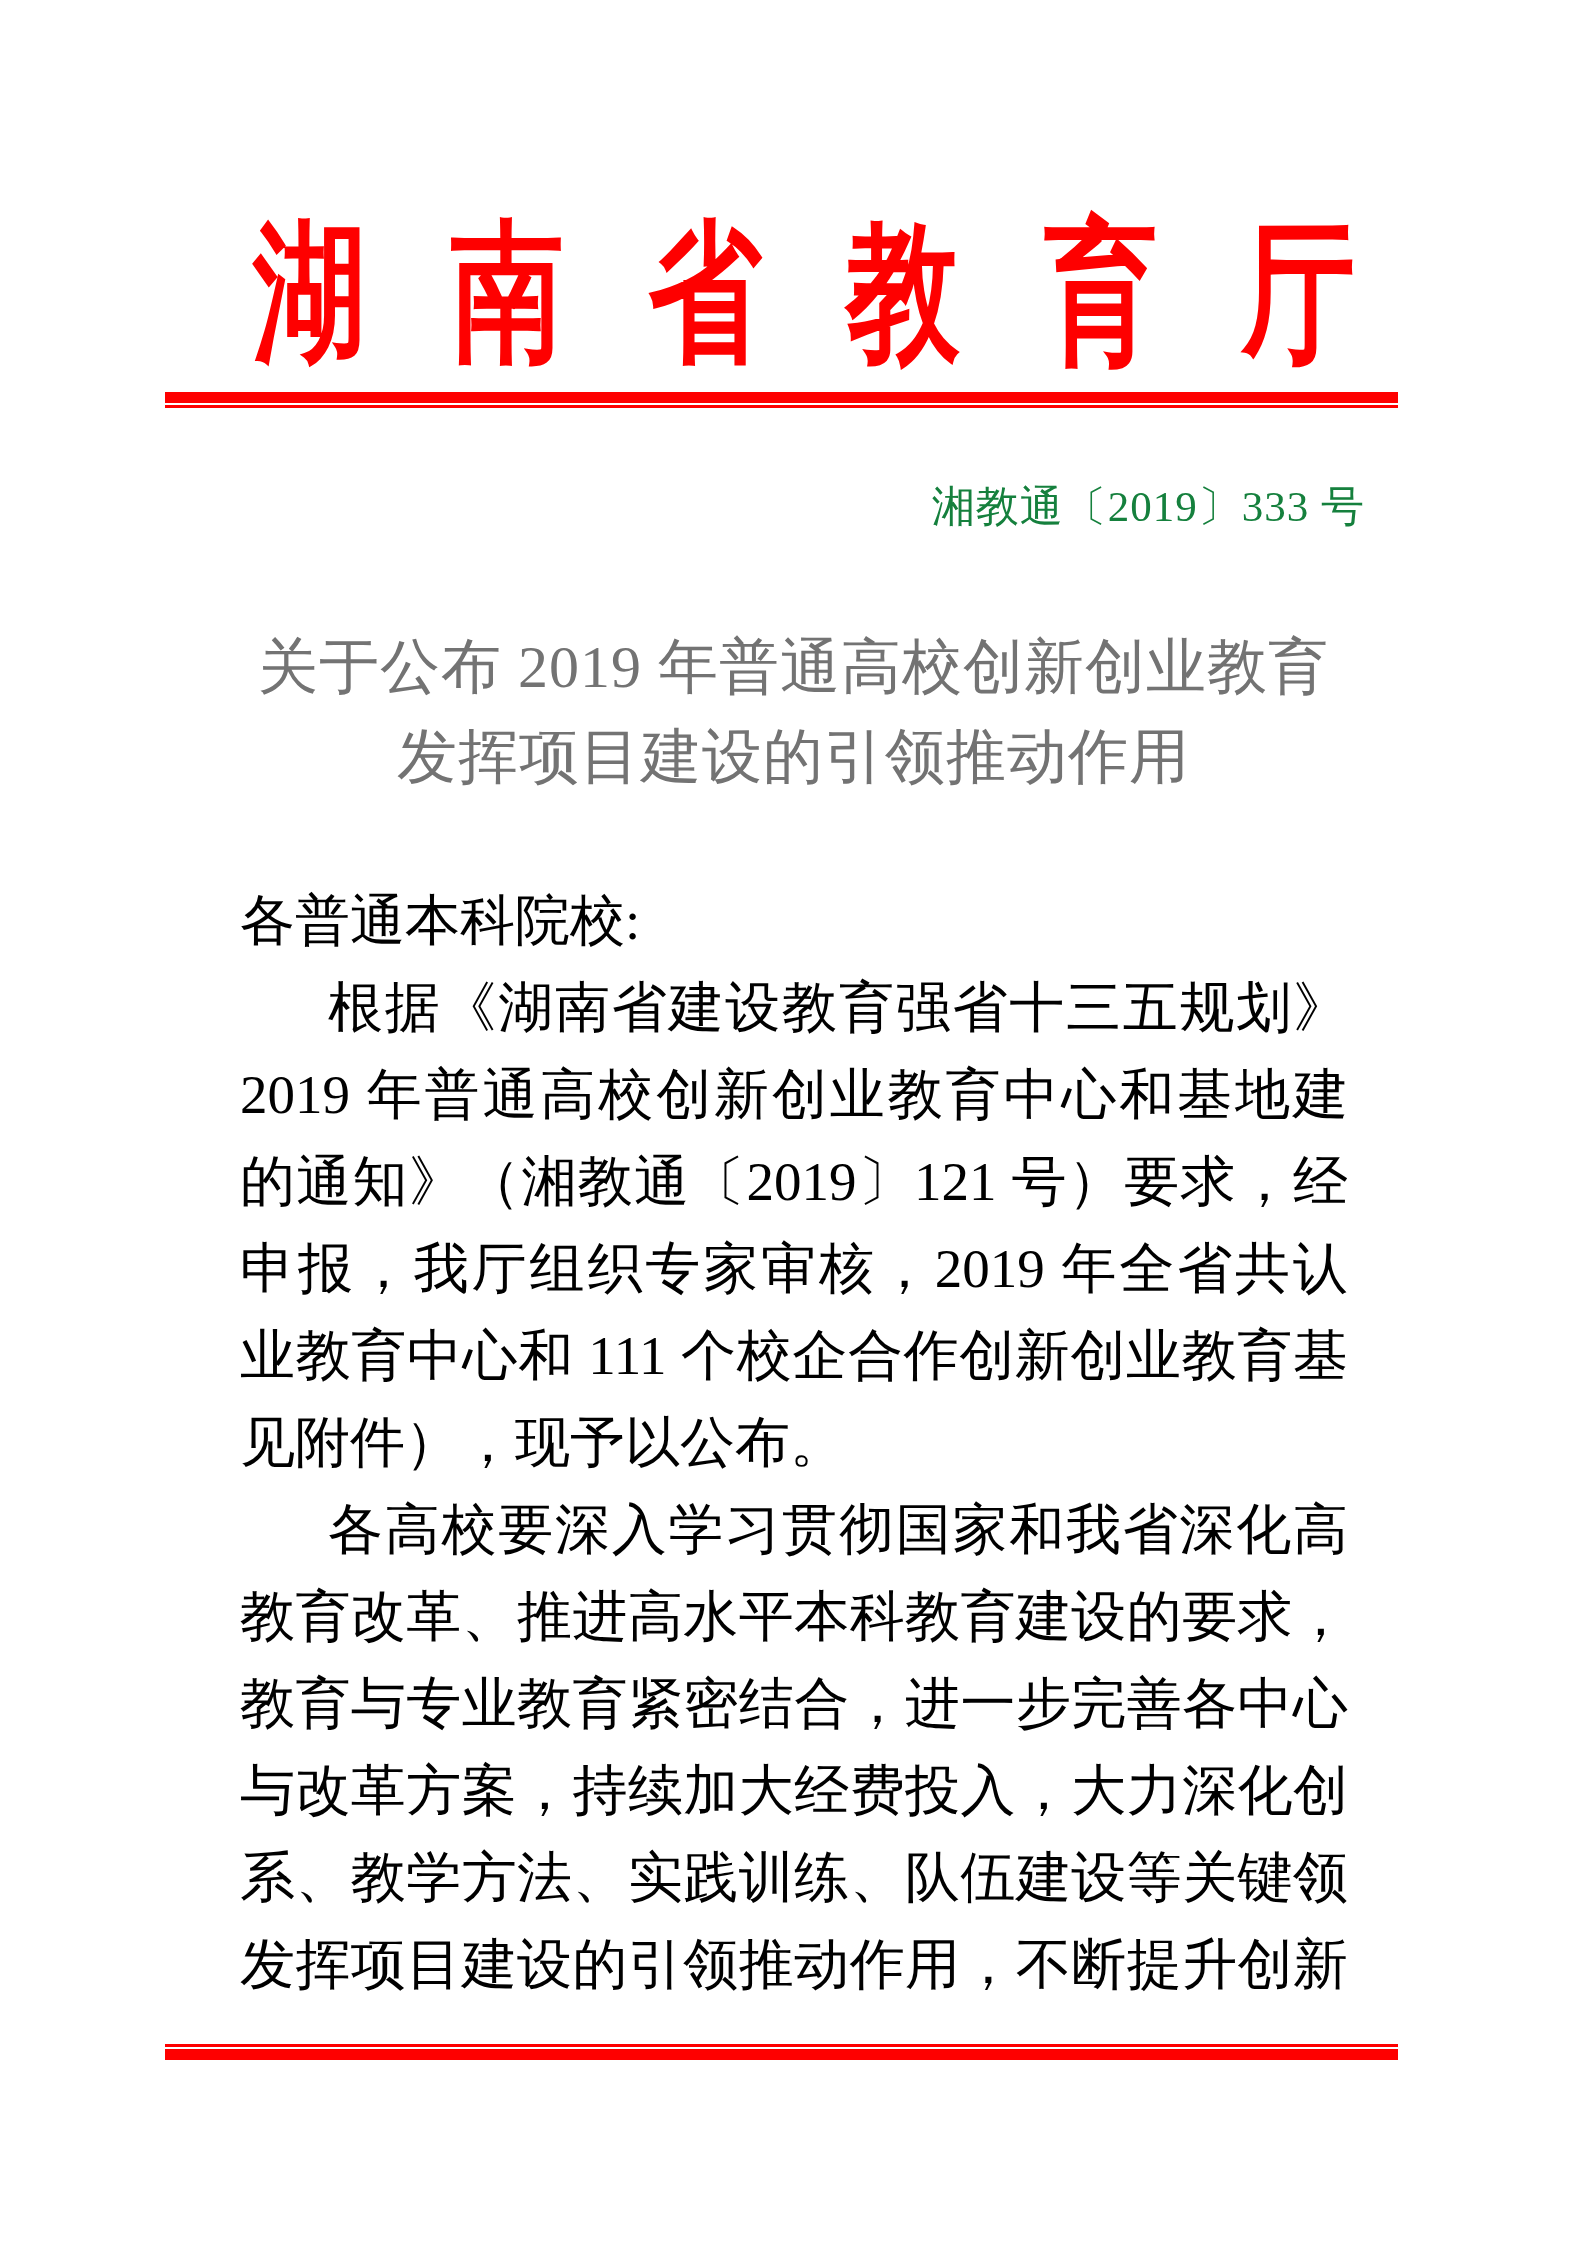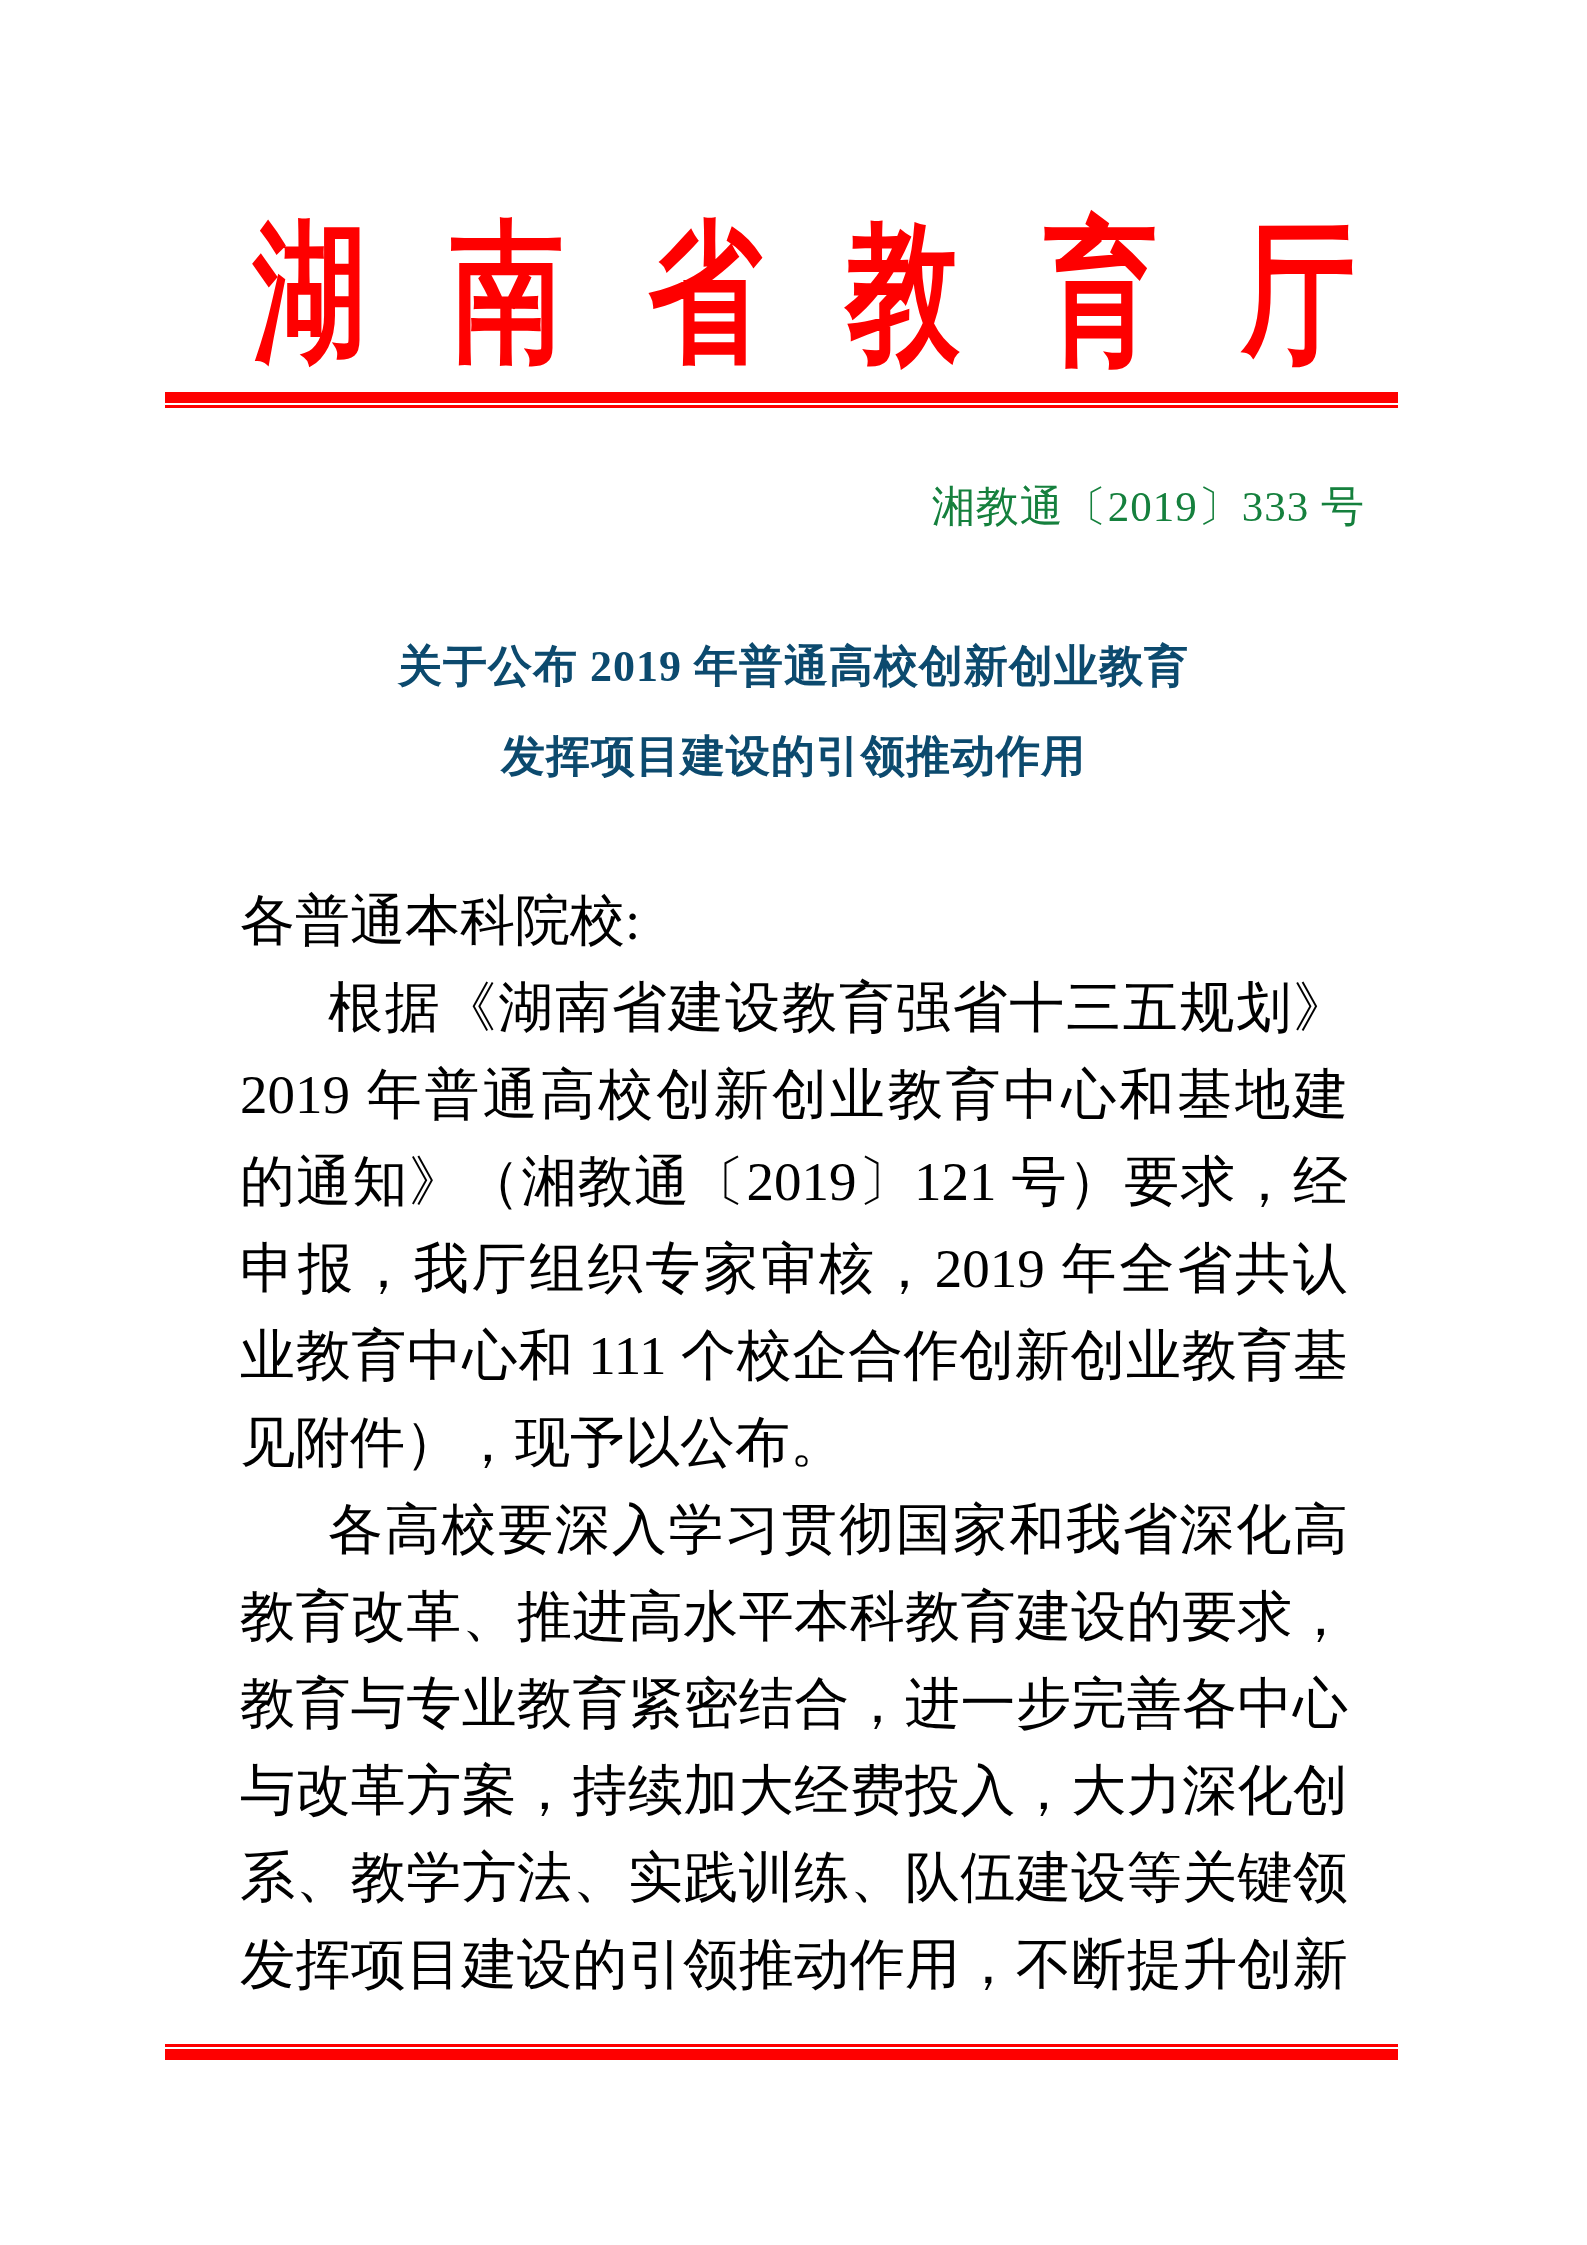--- a/index.html
+++ b/index.html
@@ -56,24 +56,24 @@
     white-space: nowrap;
   }
 
   
   .doc-title {
     position: absolute;
     top: 622px;
     left: 0;
     right: 0;
     text-align: center;
-    font-weight: bold;
-    font-size: 44px;
+    font-weight: normal;
+    font-size: 60px;
     line-height: 90px;
-    color: #0c4a6e;
+    color: #737373;
     letter-spacing: 1px;
   }
 
   
   .doc-body {
     position: absolute;
     top: 877px;
     left: 240px;
     width: 1108px;
     font-size: 55px;

